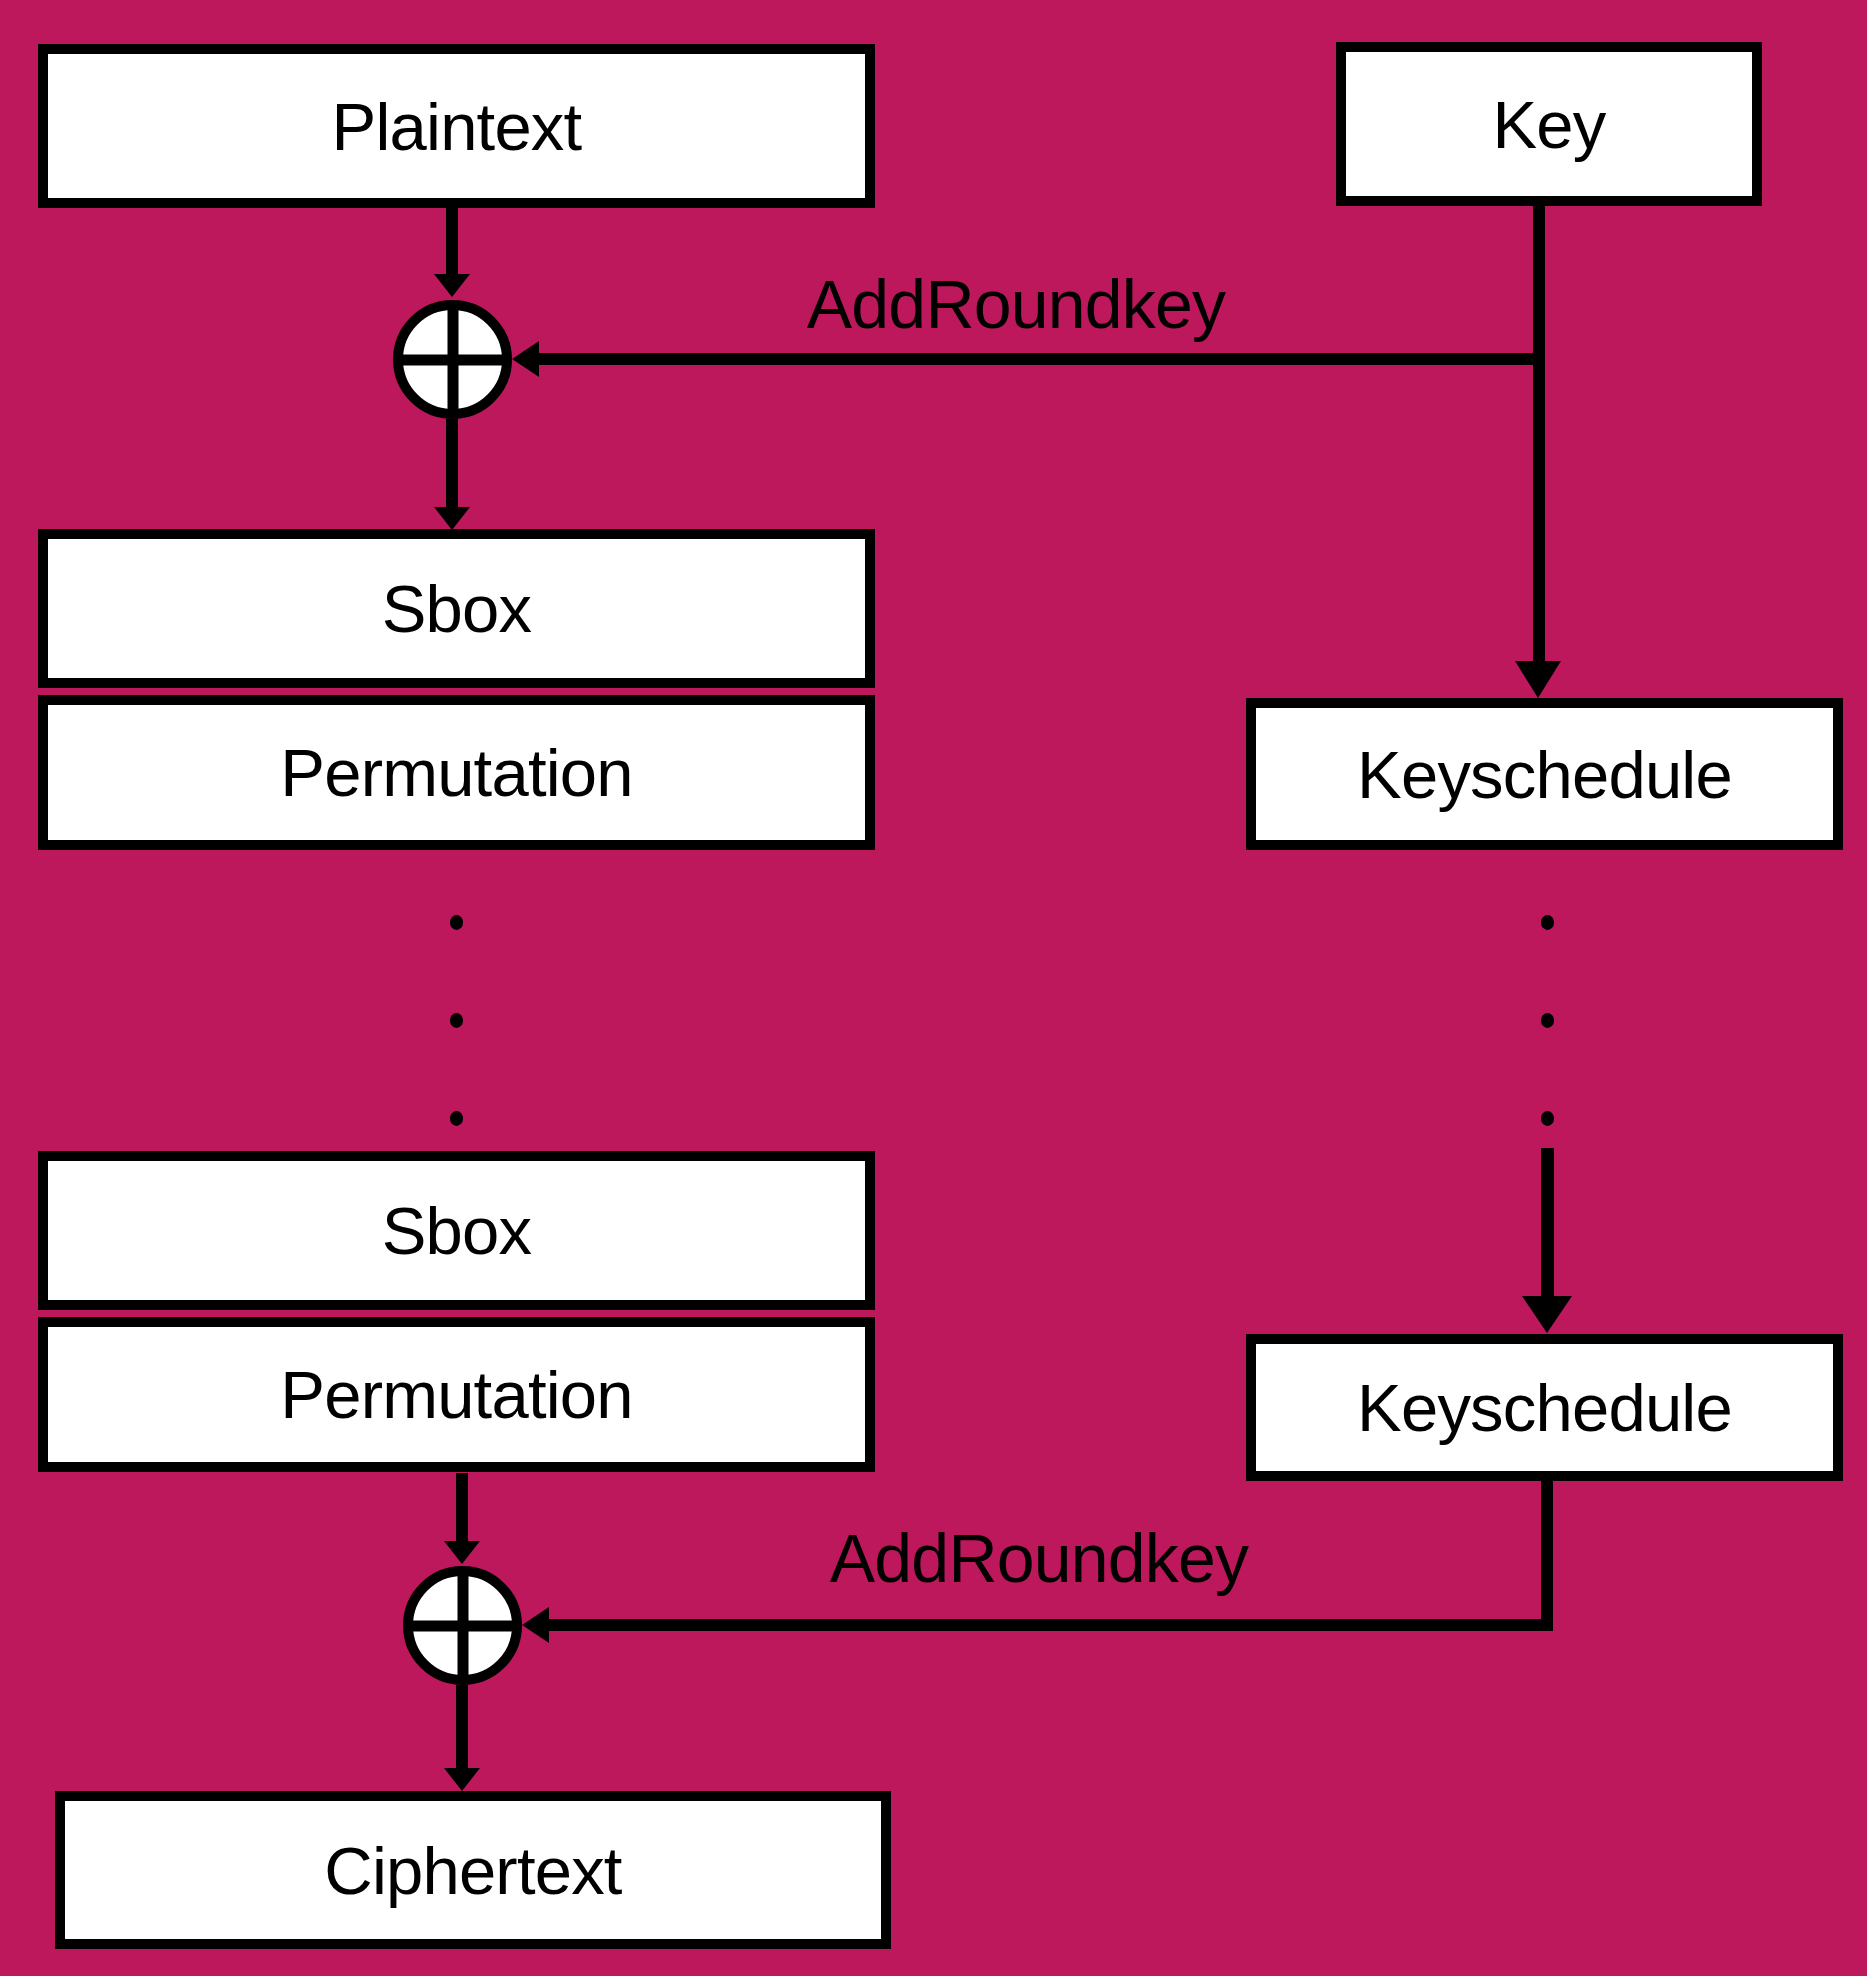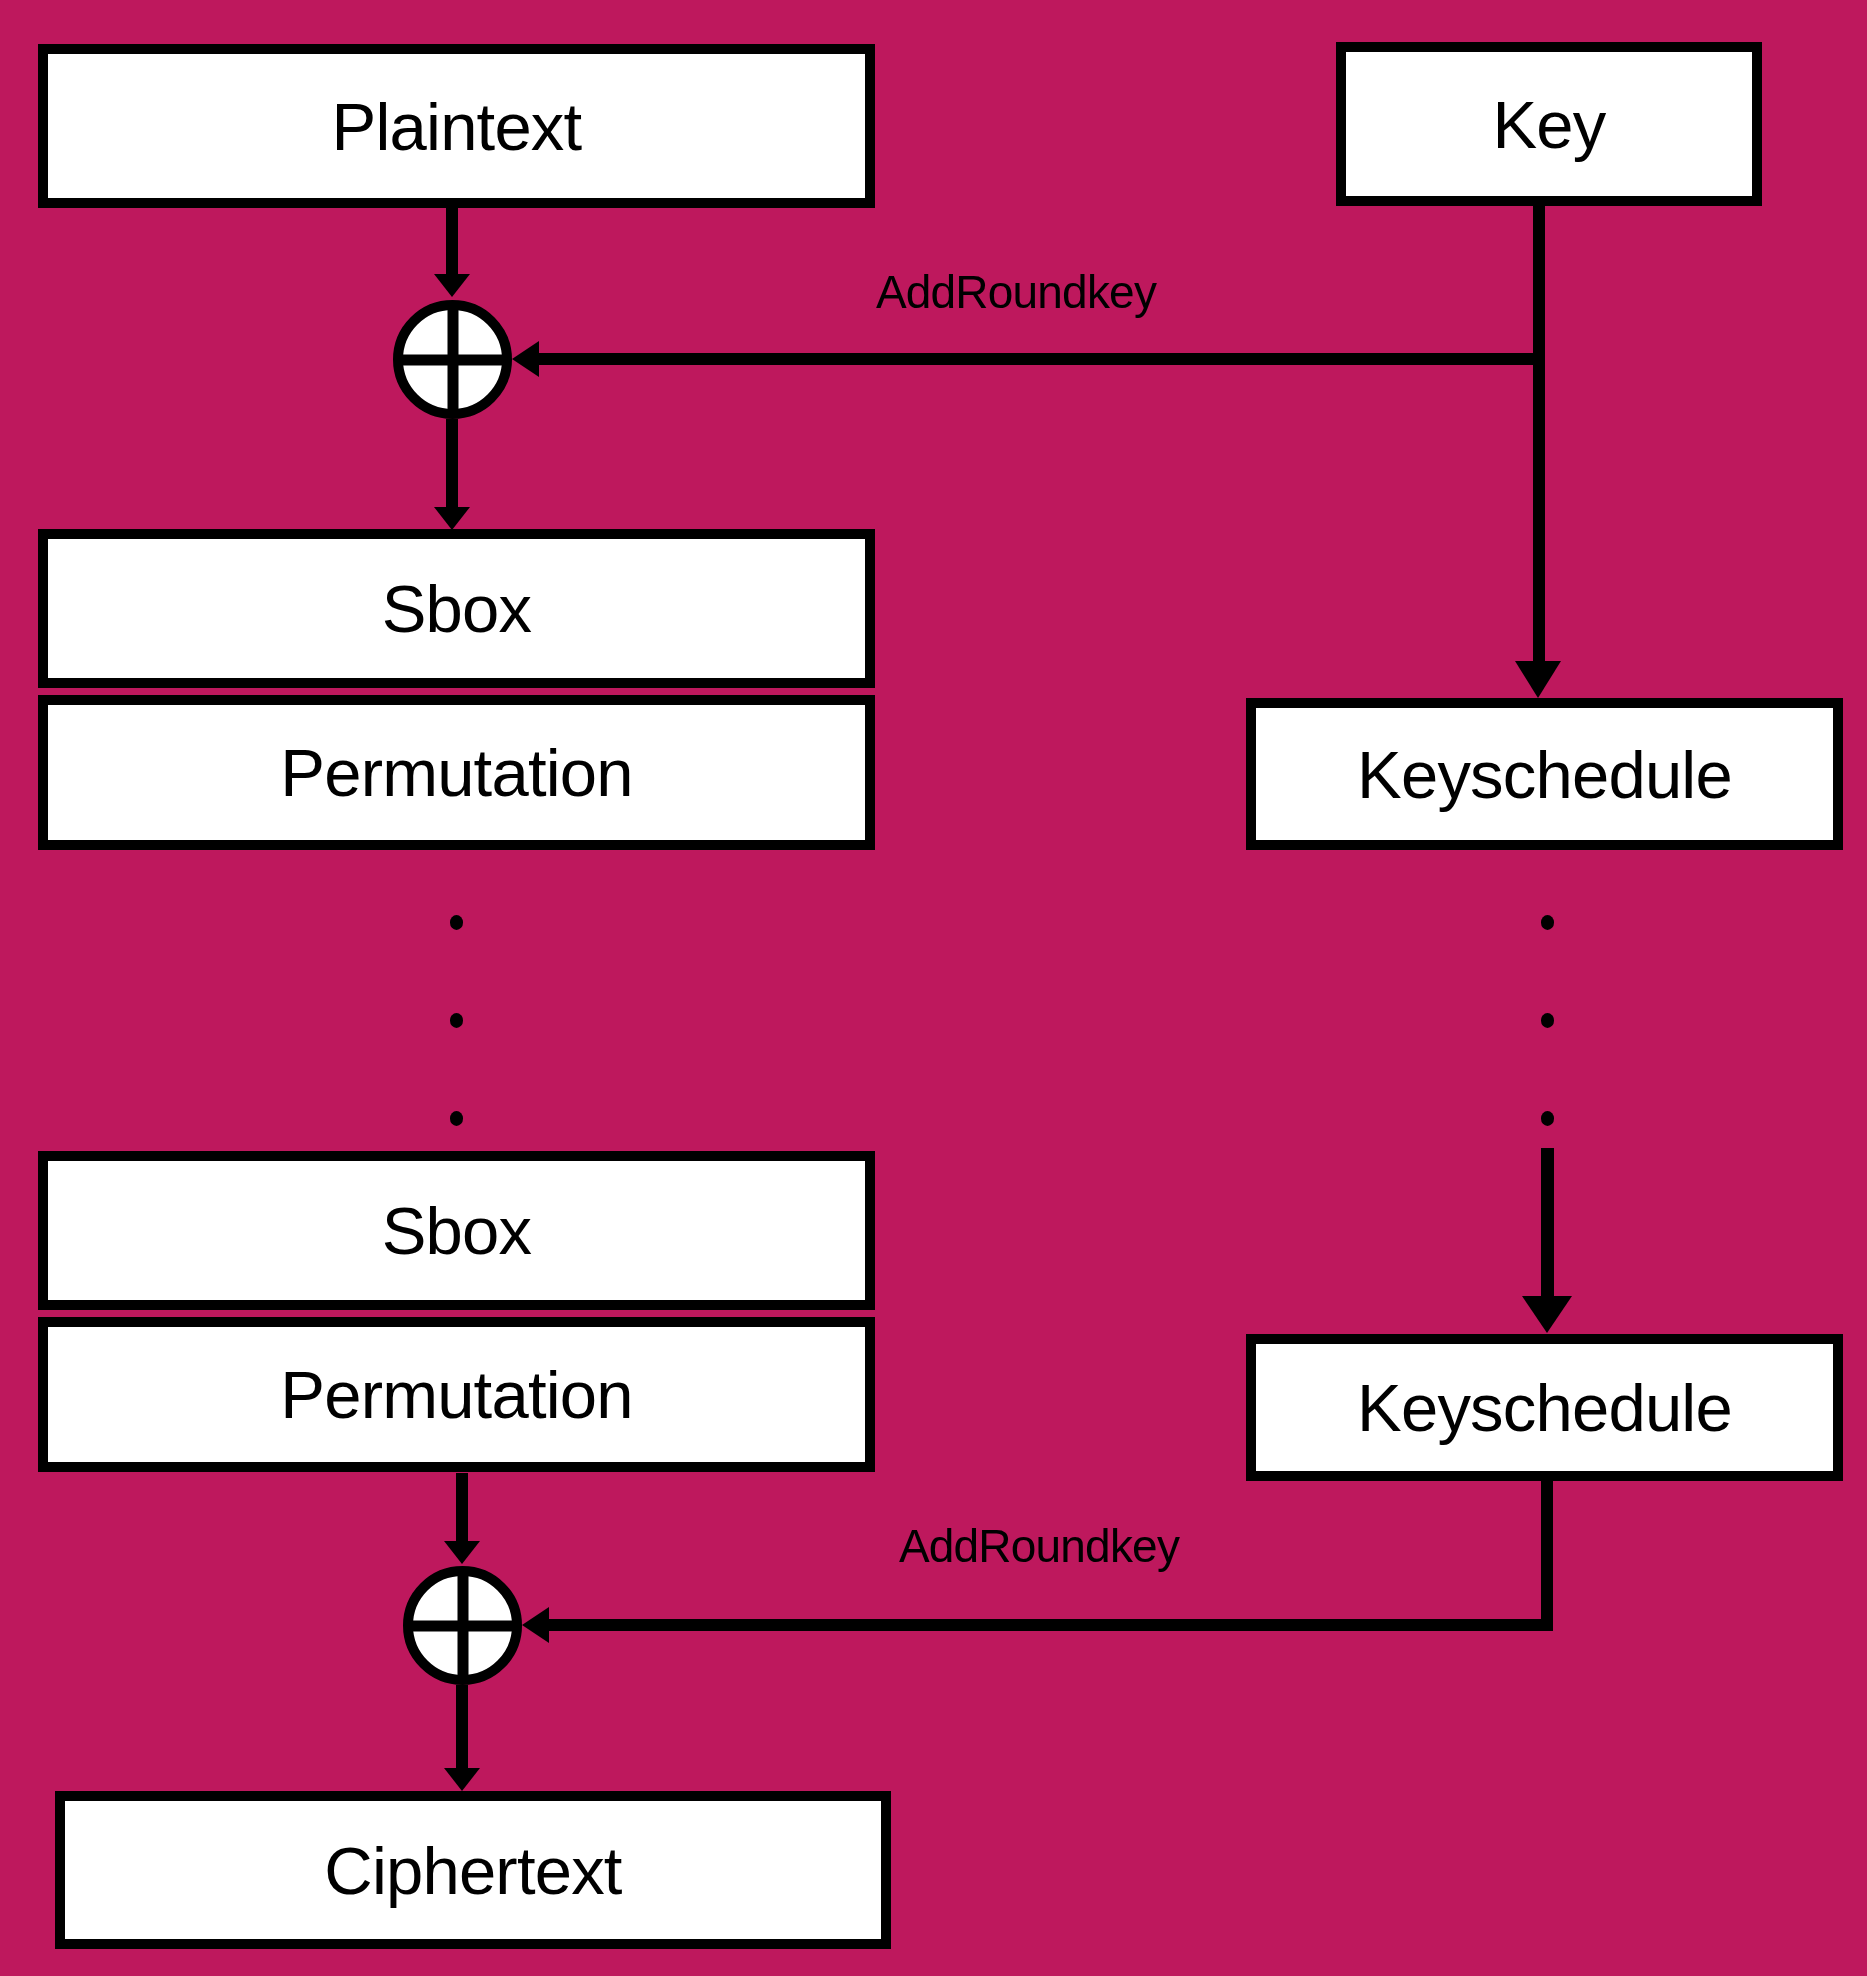--- a/index.html
+++ b/index.html
@@ -23,21 +23,21 @@
     background: #ffffff;
     display: flex;
     align-items: center;
     justify-content: center;
     font-size: 67px;
     letter-spacing: -0.8px;
     white-space: nowrap;
   }
   .lbl {
     position: absolute;
-    font-size: 46px;
+    font-size: 68px;
     letter-spacing: -0.8px;
     text-align: center;
     white-space: nowrap;
   }
   .line {
     position: absolute;
     background: #000000;
   }
   .ah-down {
     position: absolute;

